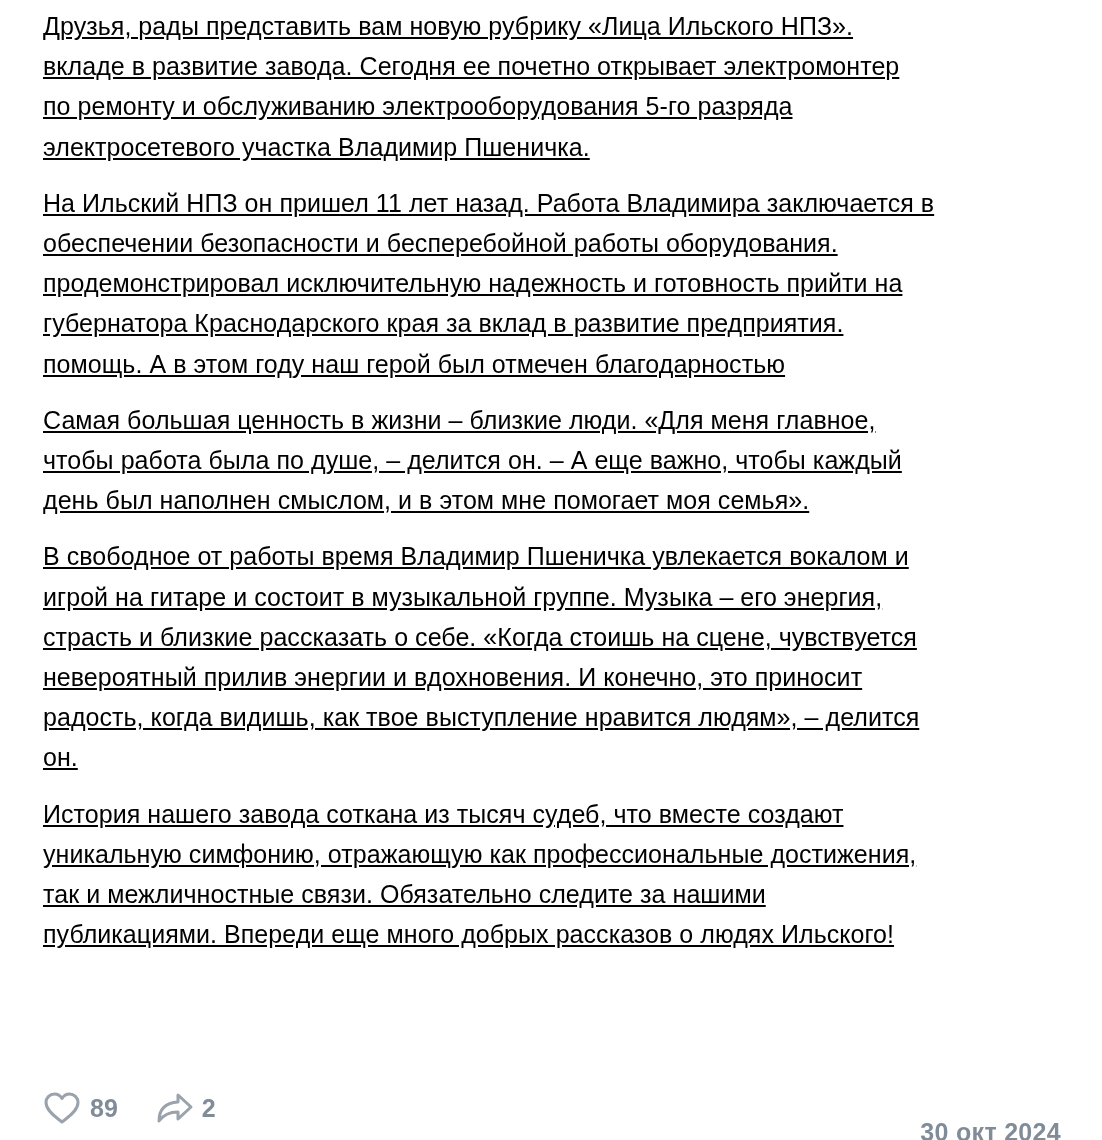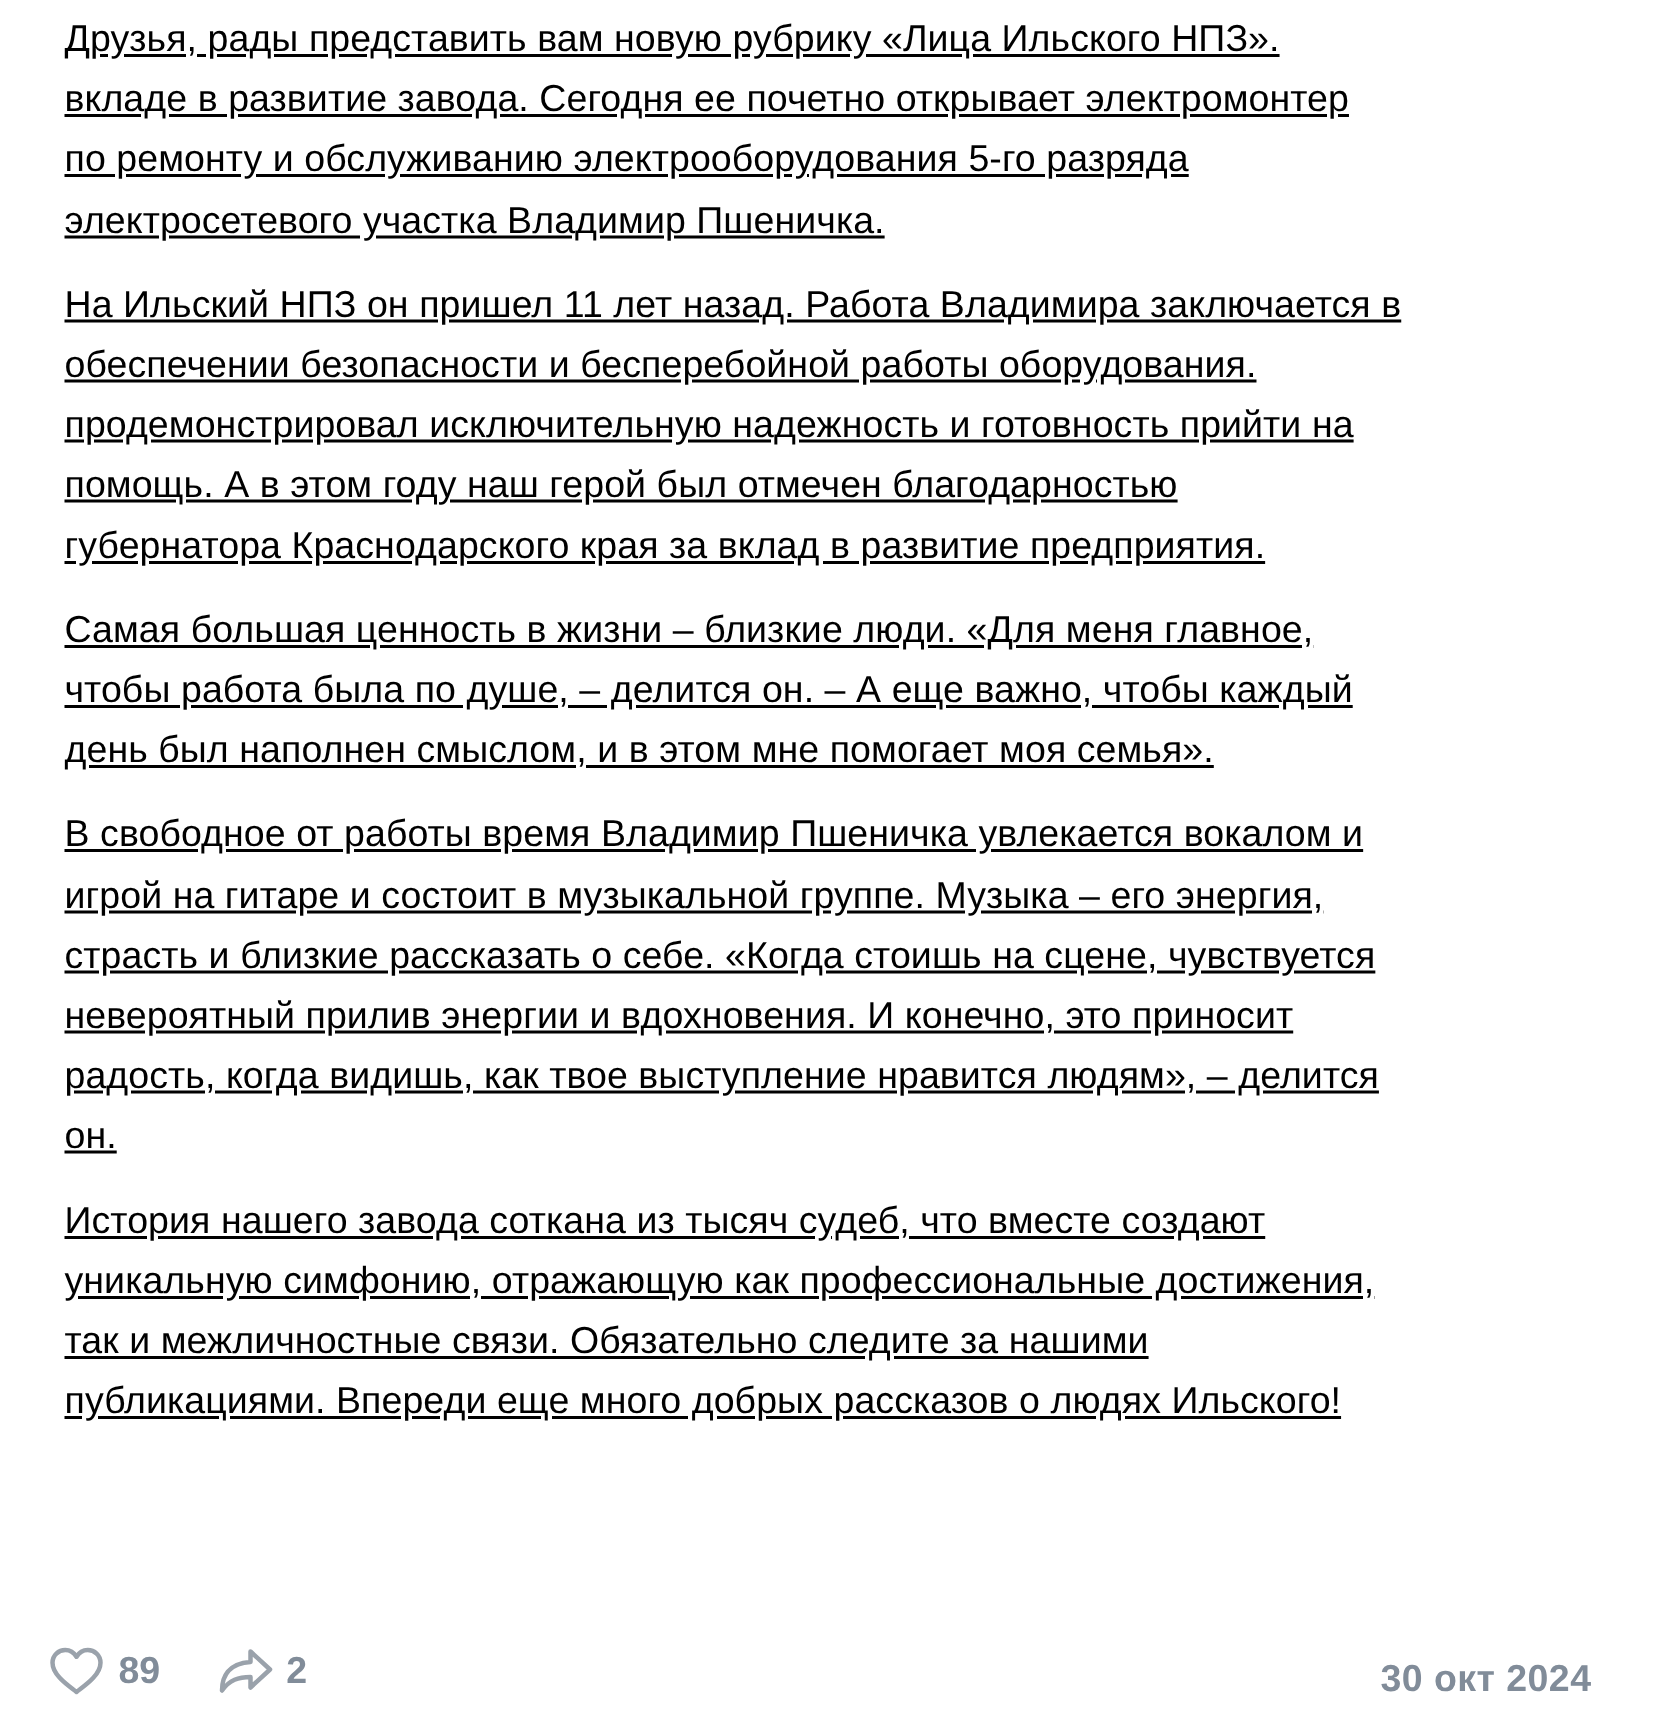--- a/index.html
+++ b/index.html
@@ -29,26 +29,26 @@
       color: #000000;
       white-space: normal;
     }
     .post-text p .ln {
       display: block;
       white-space: nowrap;
       text-decoration: underline;
     }
     .footer {
       position: absolute;
-      left: 31px;
+      left: 42px;
       right: 41px;
       top: 1088px;
       height: 46px;
       display: flex;
-      align-items: flex-end;
+      align-items: flex-start;
       justify-content: space-between;
     }
     .actions {
       display: flex;
       align-items: center;
     }
     .action {
       display: flex;
       align-items: center;
       cursor: pointer;
@@ -83,22 +83,22 @@
     <p>
       <span class="ln">Друзья, рады представить вам новую рубрику «Лица Ильского НПЗ».</span>
       <span class="ln">вкладе в развитие завода. Сегодня ее почетно открывает электромонтер</span>
       <span class="ln">по ремонту и обслуживанию электрооборудования 5-го разряда</span>
       <span class="ln">электросетевого участка Владимир Пшеничка.</span>
     </p>
     <p>
       <span class="ln">На Ильский НПЗ он пришел 11 лет назад. Работа Владимира заключается в</span>
       <span class="ln">обеспечении безопасности и бесперебойной работы оборудования.</span>
       <span class="ln">продемонстрировал исключительную надежность и готовность прийти на</span>
+      <span class="ln">губернатора Краснодарского края за вклад в развитие предприятия.</span>
       <span class="ln">помощь. А в этом году наш герой был отмечен благодарностью</span>
-      <span class="ln">губернатора Краснодарского края за вклад в развитие предприятия.</span>
     </p>
     <p>
       <span class="ln">Самая большая ценность в жизни – близкие люди. «Для меня главное,</span>
       <span class="ln">чтобы работа была по душе, – делится он. – А еще важно, чтобы каждый</span>
       <span class="ln">день был наполнен смыслом, и в этом мне помогает моя семья».</span>
     </p>
     <p>
       <span class="ln">В свободное от работы время Владимир Пшеничка увлекается вокалом и</span>
       <span class="ln">игрой на гитаре и состоит в музыкальной группе. Музыка – его энергия,</span>
       <span class="ln">страсть и близкие рассказать о себе. «Когда стоишь на сцене, чувствуется</span>

